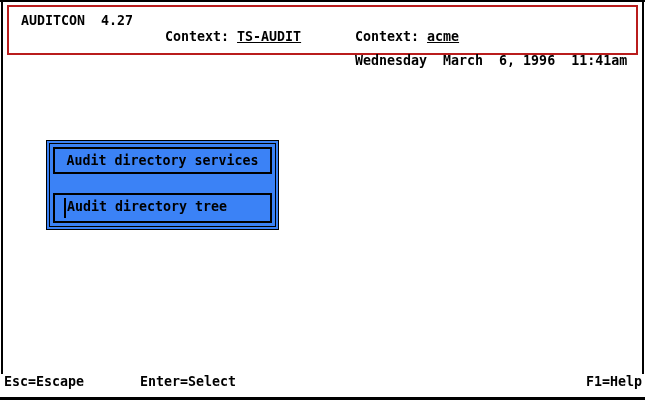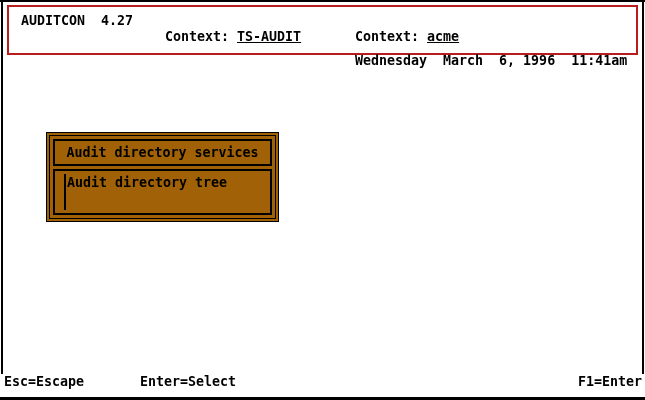--- a/index.html
+++ b/index.html
@@ -41,26 +41,26 @@
   .header-box .pos { position: absolute; }
   .hdr-title    { left: 12px; top: 6px; }
   .hdr-datetime { left: 346px; top: 6px; margin-top: 40px; }
   .hdr-server   { left: 156px; top: 22px; }
   .hdr-context  { left: 346px; top: 22px; }
   .kv-value { margin-left: 8px; text-decoration: underline; }
 
   
   .menu-outer {
     position: absolute;
-    left: 46px; top: 132px;
+    left: 46px; top: 140px;
     width: 233px; height: 90px;
     border: 1px solid #000;
     padding: 2px;
     box-sizing: border-box;
-    background: #a16207;
+    background: #3b82f6;
   }
   .menu-inner-frame {
     border: 1px solid #000;
     width: 100%; height: 100%;
     box-sizing: border-box;
     padding: 3px;
     display: flex;
     flex-direction: column;
   }
   .menu-title-box {
@@ -68,21 +68,21 @@
     box-sizing: border-box;
     height: 27px;
     display: flex;
     align-items: center;
     justify-content: center;
     flex: none;
   }
   .menu-items-box {
     border: 2px solid #000;
     box-sizing: border-box;
-    margin-top: 3px;
+    margin-top: 19px;
     flex: 1;
     position: relative;
     padding: 4px 10px 0 12px;
   }
   .menu-item { line-height: 15px; }
   .selection-cursor {
     position: absolute;
     left: 9px; top: 3px; bottom: 3px;
     width: 2px;
     background: #000;
@@ -119,16 +119,16 @@
       <div class="menu-items-box">
         <div class="selection-cursor"></div>
         <div class="mono menu-item">Audit directory tree</div>
       </div>
     </div>
   </div>
 
   <div class="statusbar">
     <span class="mono hint-esc">Esc=Escape</span>
     <span class="mono hint-enter">Enter=Select</span>
-    <span class="mono hint-help">F1=Enter</span>
+    <span class="mono hint-help">F1=Help</span>
   </div>
 
 </div>
 
 </body></html>

